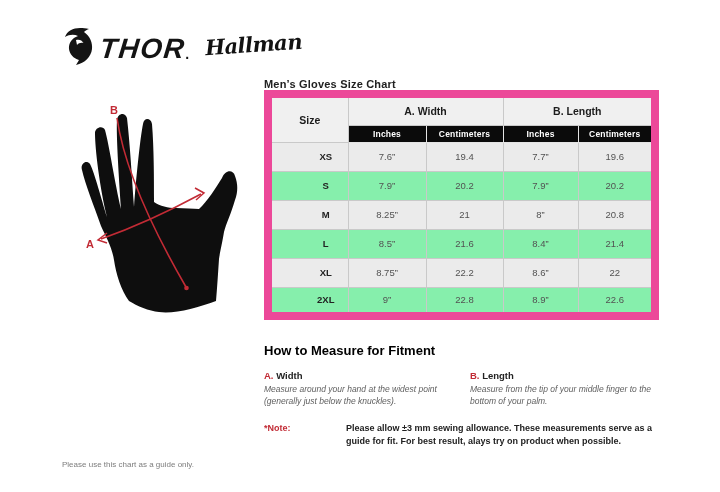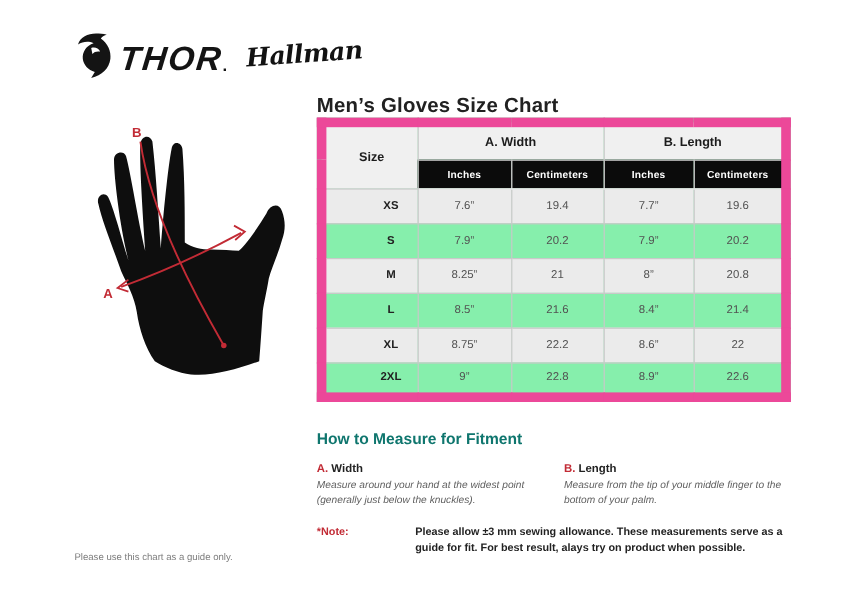--- a/index.html
+++ b/index.html
@@ -24,42 +24,42 @@
     font-size:21px; color:#121212; margin-left:16px; margin-bottom:4px;
     transform:rotate(-4deg); letter-spacing:-0.5px;
   }
 
   
   .glove-figure { position:absolute; left:57px; top:84px; width:205px; height:262px; }
   .glove-figure svg { display:block; width:100%; height:100%; }
 
   
   .content { position:absolute; left:264px; top:78px; width:392px; }
-  .chart-title { font-size:17px; font-weight:bold; color:#212121; letter-spacing:0.2px; }
+  .chart-title { font-size:11px; font-weight:bold; color:#212121; letter-spacing:0.2px; }
 
   table.size-table {
     border-collapse:collapse; table-layout:fixed; width:387px;
     margin-top:0; border:8px solid #ec4899; background:#86efac;
   }
   .size-table th, .size-table td { border:1px solid #c9c9c9; text-align:center; vertical-align:middle; }
   .size-table th.size-h {
     background:#f0f0f0; font-size:10.5px; font-weight:bold; color:#1c1c1c;
   }
   .size-table th.group-h {
     background:#f0f0f0; font-size:10.5px; font-weight:bold; color:#1c1c1c; height:31px;
   }
   .size-table th.sub-h {
     background:#0b0b0b; color:#ffffff; font-size:8.5px; font-weight:bold;
-    height:24px; border-color:#e4e4e4; letter-spacing:0.2px;
+    height:17px; border-color:#e4e4e4; letter-spacing:0.2px;
   }
   .size-table td { height:29px; font-size:9.5px; color:#525252; }
   .size-table td.size-c { font-weight:bold; color:#222222;padding-left:32px; }
   .size-table tr.alt td { background:#ebebeb; }
 
-  .measure-heading { font-size:13px; font-weight:bold; color:#0f766e; margin-top:23px; }
+  .measure-heading { font-size:13px; font-weight:bold; color:#000000; margin-top:23px; }
 
   .measure-cols { display:flex; margin-top:12px; }
   .m-item-a { width:198px; margin-right:8px; }
   .m-item-b { width:184px; }
   .m-head { font-size:9.5px; font-weight:bold; color:#222222; margin-bottom:3px; }
   .m-key { color:#c22b35; }
   .m-text { font-size:8.5px; color:#5f5f5f; line-height:1.4;font-style:italic; }
 
   .note { display:flex; margin-top:14px; }
   .note-label { flex:none; width:38px; font-size:9px; font-weight:bold; color:#c22b35; line-height:1.5; }

